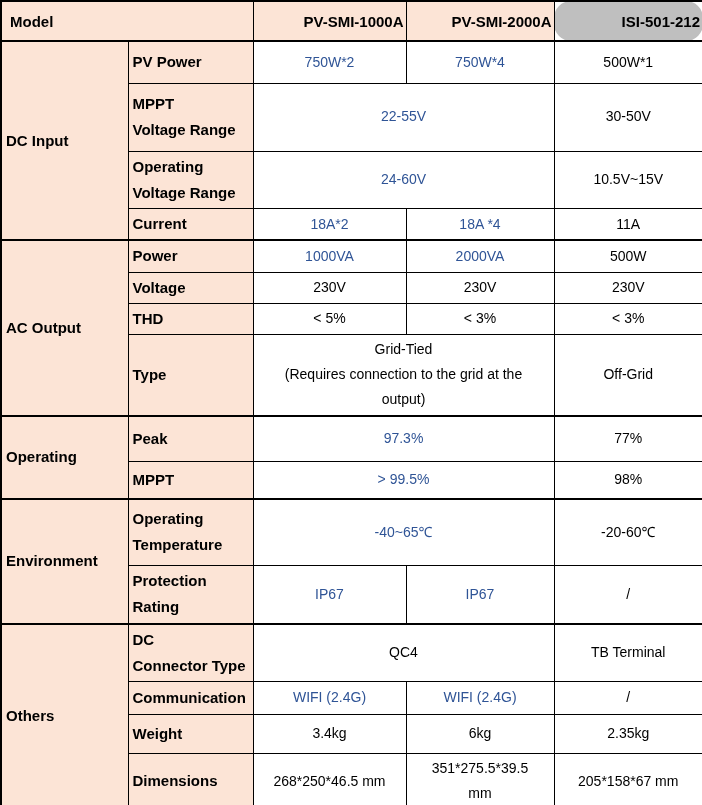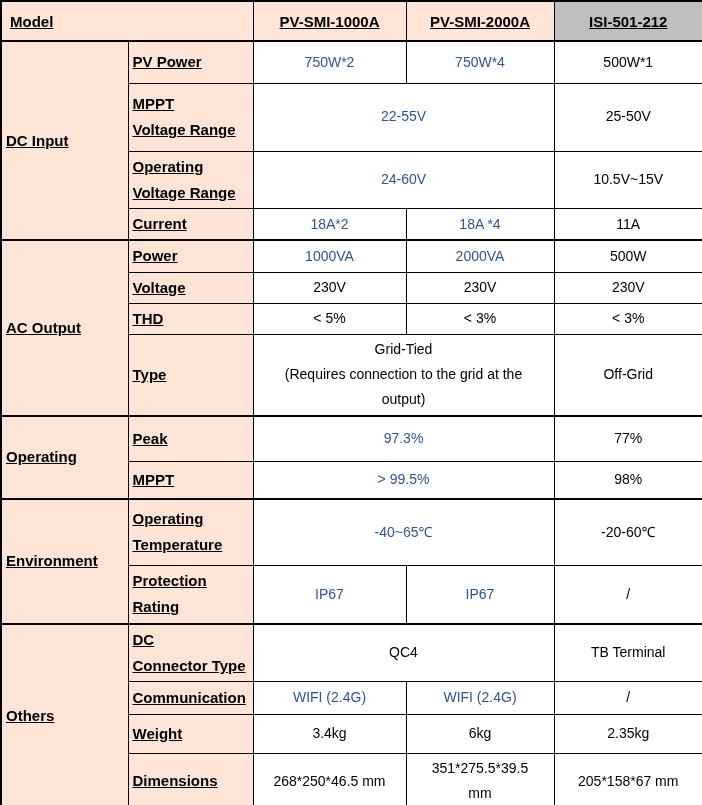--- a/index.html
+++ b/index.html
@@ -29,30 +29,29 @@
     white-space: pre-line;
     overflow: hidden;
   }
   
   tr.sec > td { border-top: 2px solid var(--border); }
 
   .glabel, .slabel, .hcell {
     background: var(--label-bg);
     font-weight: 700;
     font-size: 15px;
-    text-decoration: underline;
   }
   .glabel, .slabel {
     text-align: left;
     padding: 2px 4px 2px 4px;
     line-height: 1.75;
   }
-  .hcell { text-align: center; padding: 2px; }
+  .hcell { text-align: right; padding: 2px; }
   .hmodel { text-align: left; padding-left: 8px; }
-  .halt { background: var(--header-alt-bg); }
+  .halt { background: var(--header-alt-bg); border-radius: 17px; }
 
   .val {
     background: #ffffff;
     text-align: center;
     font-size: 14px;
     padding: 2px 16px;
     line-height: 1.8;
   }
   .blue { color: var(--accent-blue); }
 </style>
@@ -81,21 +80,21 @@
       <td rowspan="4" class="glabel">DC Input</td>
       <td class="slabel">PV Power</td>
       <td class="val blue">750W*2</td>
       <td class="val blue">750W*4</td>
       <td class="val">500W*1</td>
     </tr>
     <tr style="height:68px">
       <td class="slabel">MPPT
 Voltage Range</td>
       <td colspan="2" class="val blue">22-55V</td>
-      <td class="val">25-50V</td>
+      <td class="val">30-50V</td>
     </tr>
     <tr style="height:52px">
       <td class="slabel">Operating
 Voltage Range</td>
       <td colspan="2" class="val blue">24-60V</td>
       <td class="val">10.5V~15V</td>
     </tr>
     <tr style="height:29px">
       <td class="slabel">Current</td>
       <td class="val blue">18A*2</td>

